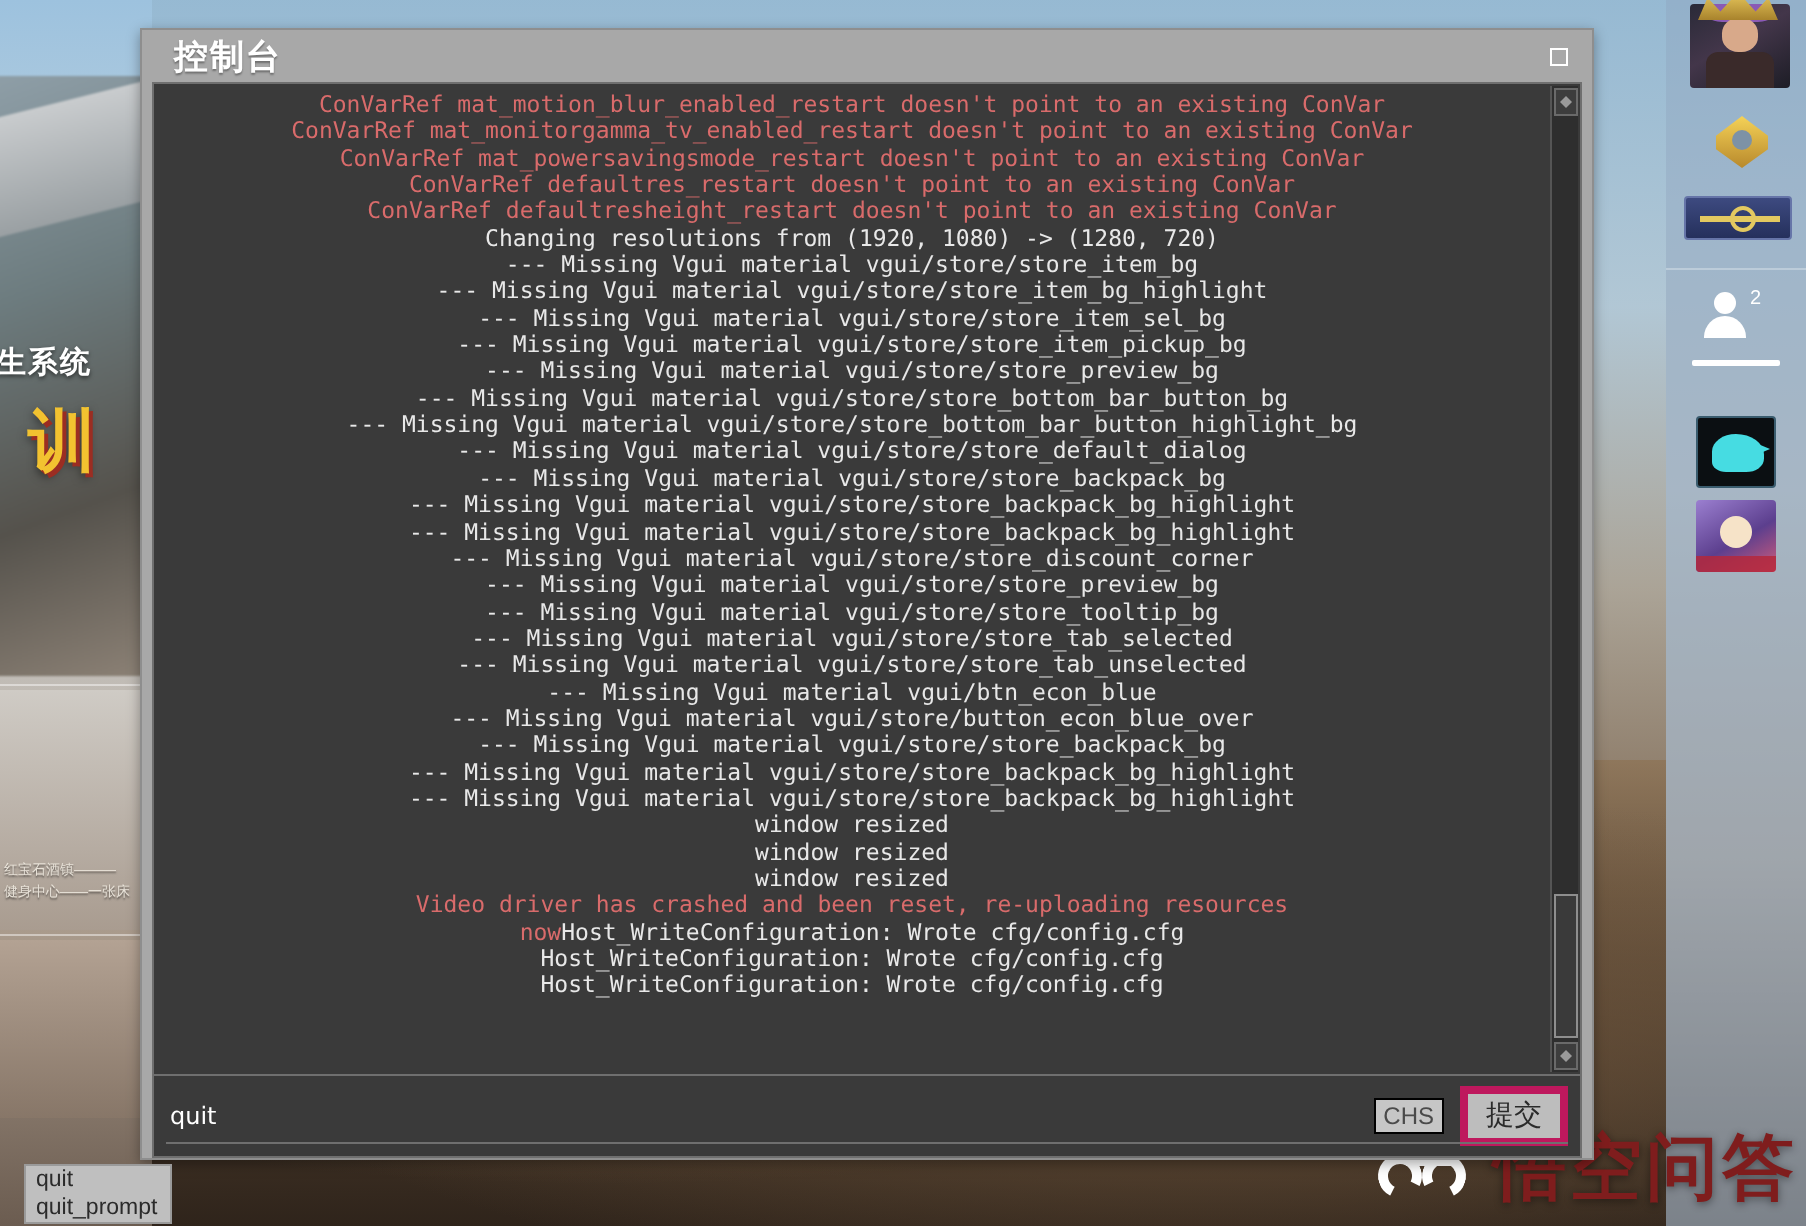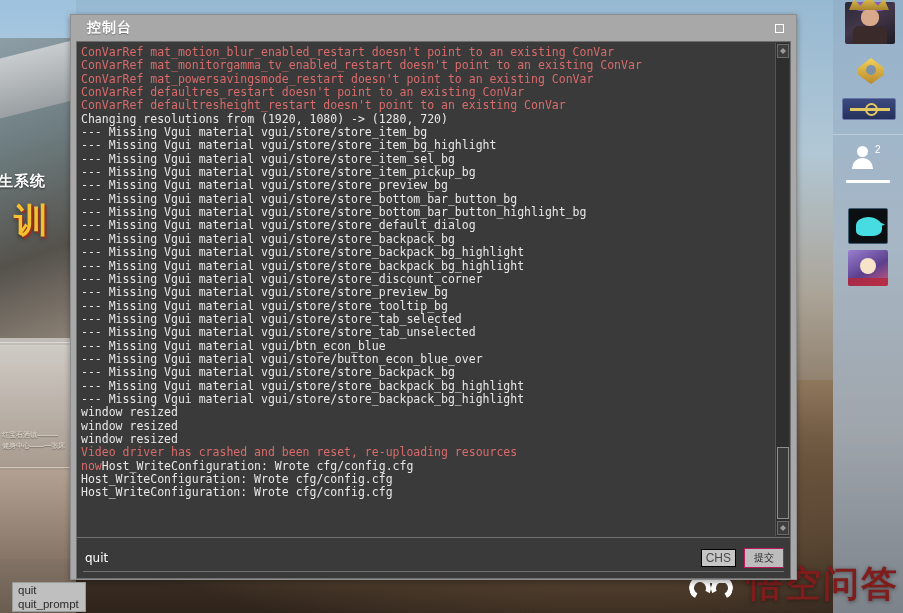--- a/index.html
+++ b/index.html
@@ -205,21 +205,21 @@
     box-shadow:0 2px 6px rgba(0,0,0,.35);
     display:flex; flex-direction:column;
   }
   #title-bar {
     height:26px; flex:0 0 26px; position:relative;
     display:flex; align-items:center;
     padding-left:16px;
     background:#a8a8a8;
   }
   #title-text {
-    color:#ffffff; font-size:14px; font-weight:bold; letter-spacing:1px;
+    color:#ffffff; font-size:17px; font-weight:bold; letter-spacing:1px;
     text-shadow:0 1px 1px rgba(0,0,0,.35);
   }
   #window-close-btn {
     position:absolute; right:8px; top:4px; width:18px; height:18px;
     display:flex; align-items:center; justify-content:center;
     cursor:pointer;
   }
   #window-close-btn .sq {
     width:9px; height:9px; border:1px solid #ffffff;
   }
@@ -232,21 +232,21 @@
     display:flex; flex-direction:column;
   }
   #log-region {
     position:relative; flex:1; display:flex; min-height:0;
   }
   #log-text {
     flex:1; overflow:hidden;
     padding:4px 4px 2px 4px;
     font-family:"DejaVu Sans Mono","Liberation Mono",monospace;
     font-size:11.5px; line-height:13.35px;
-    white-space:pre; color:#e8e8e8;
+    white-space:pre; color:#e8e8e8;text-align:center;
   }
   .log-line { white-space:pre; }
   .c-red { color:#d96b6b; }
   .c-white { color:#e8e8e8; }
 
   
   #log-scrollbar {
     width:14px; flex:0 0 14px; position:relative;
     background:#2e2e2e; border-left:1px solid #555;
     margin:1px 1px 1px 0;
@@ -293,22 +293,22 @@
   }
   #ime-indicator {
     flex:0 0 auto; margin-right:8px;
     background:#c6c6c6; border:1px solid #000000;
     color:#4a4a4a; font-size:12px;
     padding:0px 4px; line-height:16px;
     font-family:"Liberation Sans",sans-serif;
   }
   #submit-button {
     flex:0 0 auto; margin-right:2px;
-    background:#bdbdbd; border:1px solid #be185d;
-    color:#2b2b2b; font-size:10px;
+    background:#bdbdbd; border:4px solid #be185d;
+    color:#2b2b2b; font-size:14px;
     padding:2px 9px; cursor:pointer;
     font-family:"Liberation Sans",sans-serif;
   }
 
   
   #autocomplete-list {
     position:absolute; left:12px; top:582px; width:74px;
     background:#bfbfbf; border:1px solid #9a9a9a;
     z-index:40;
   }

